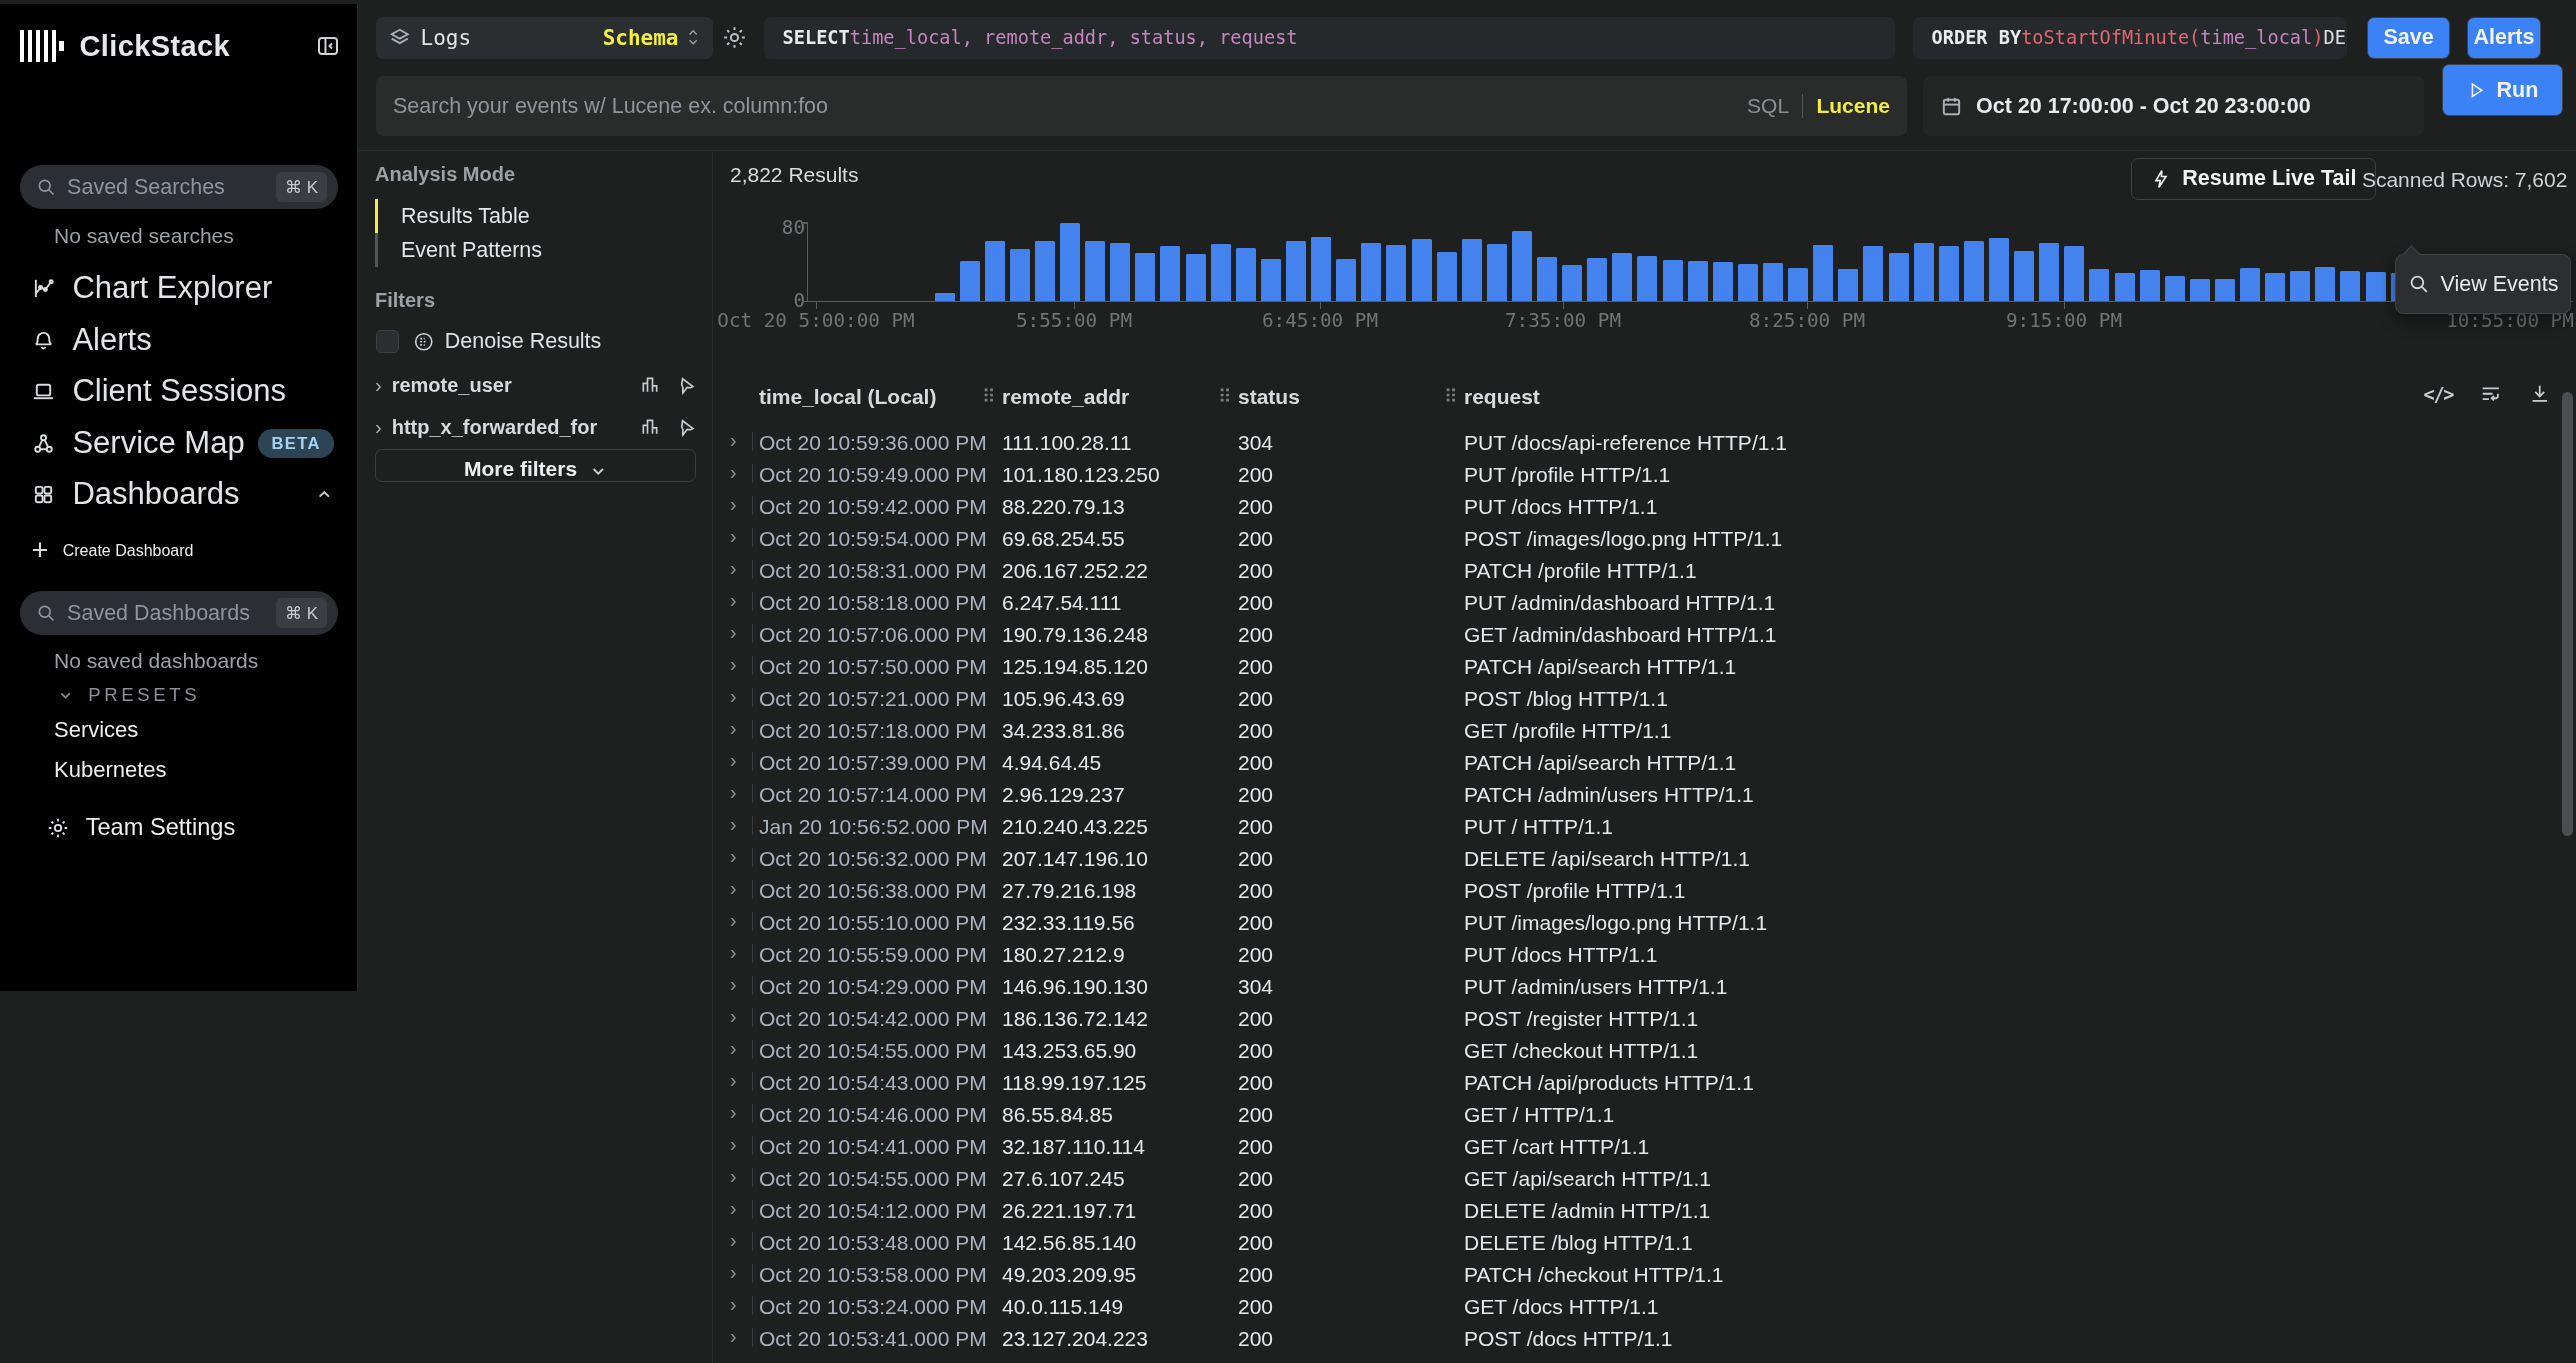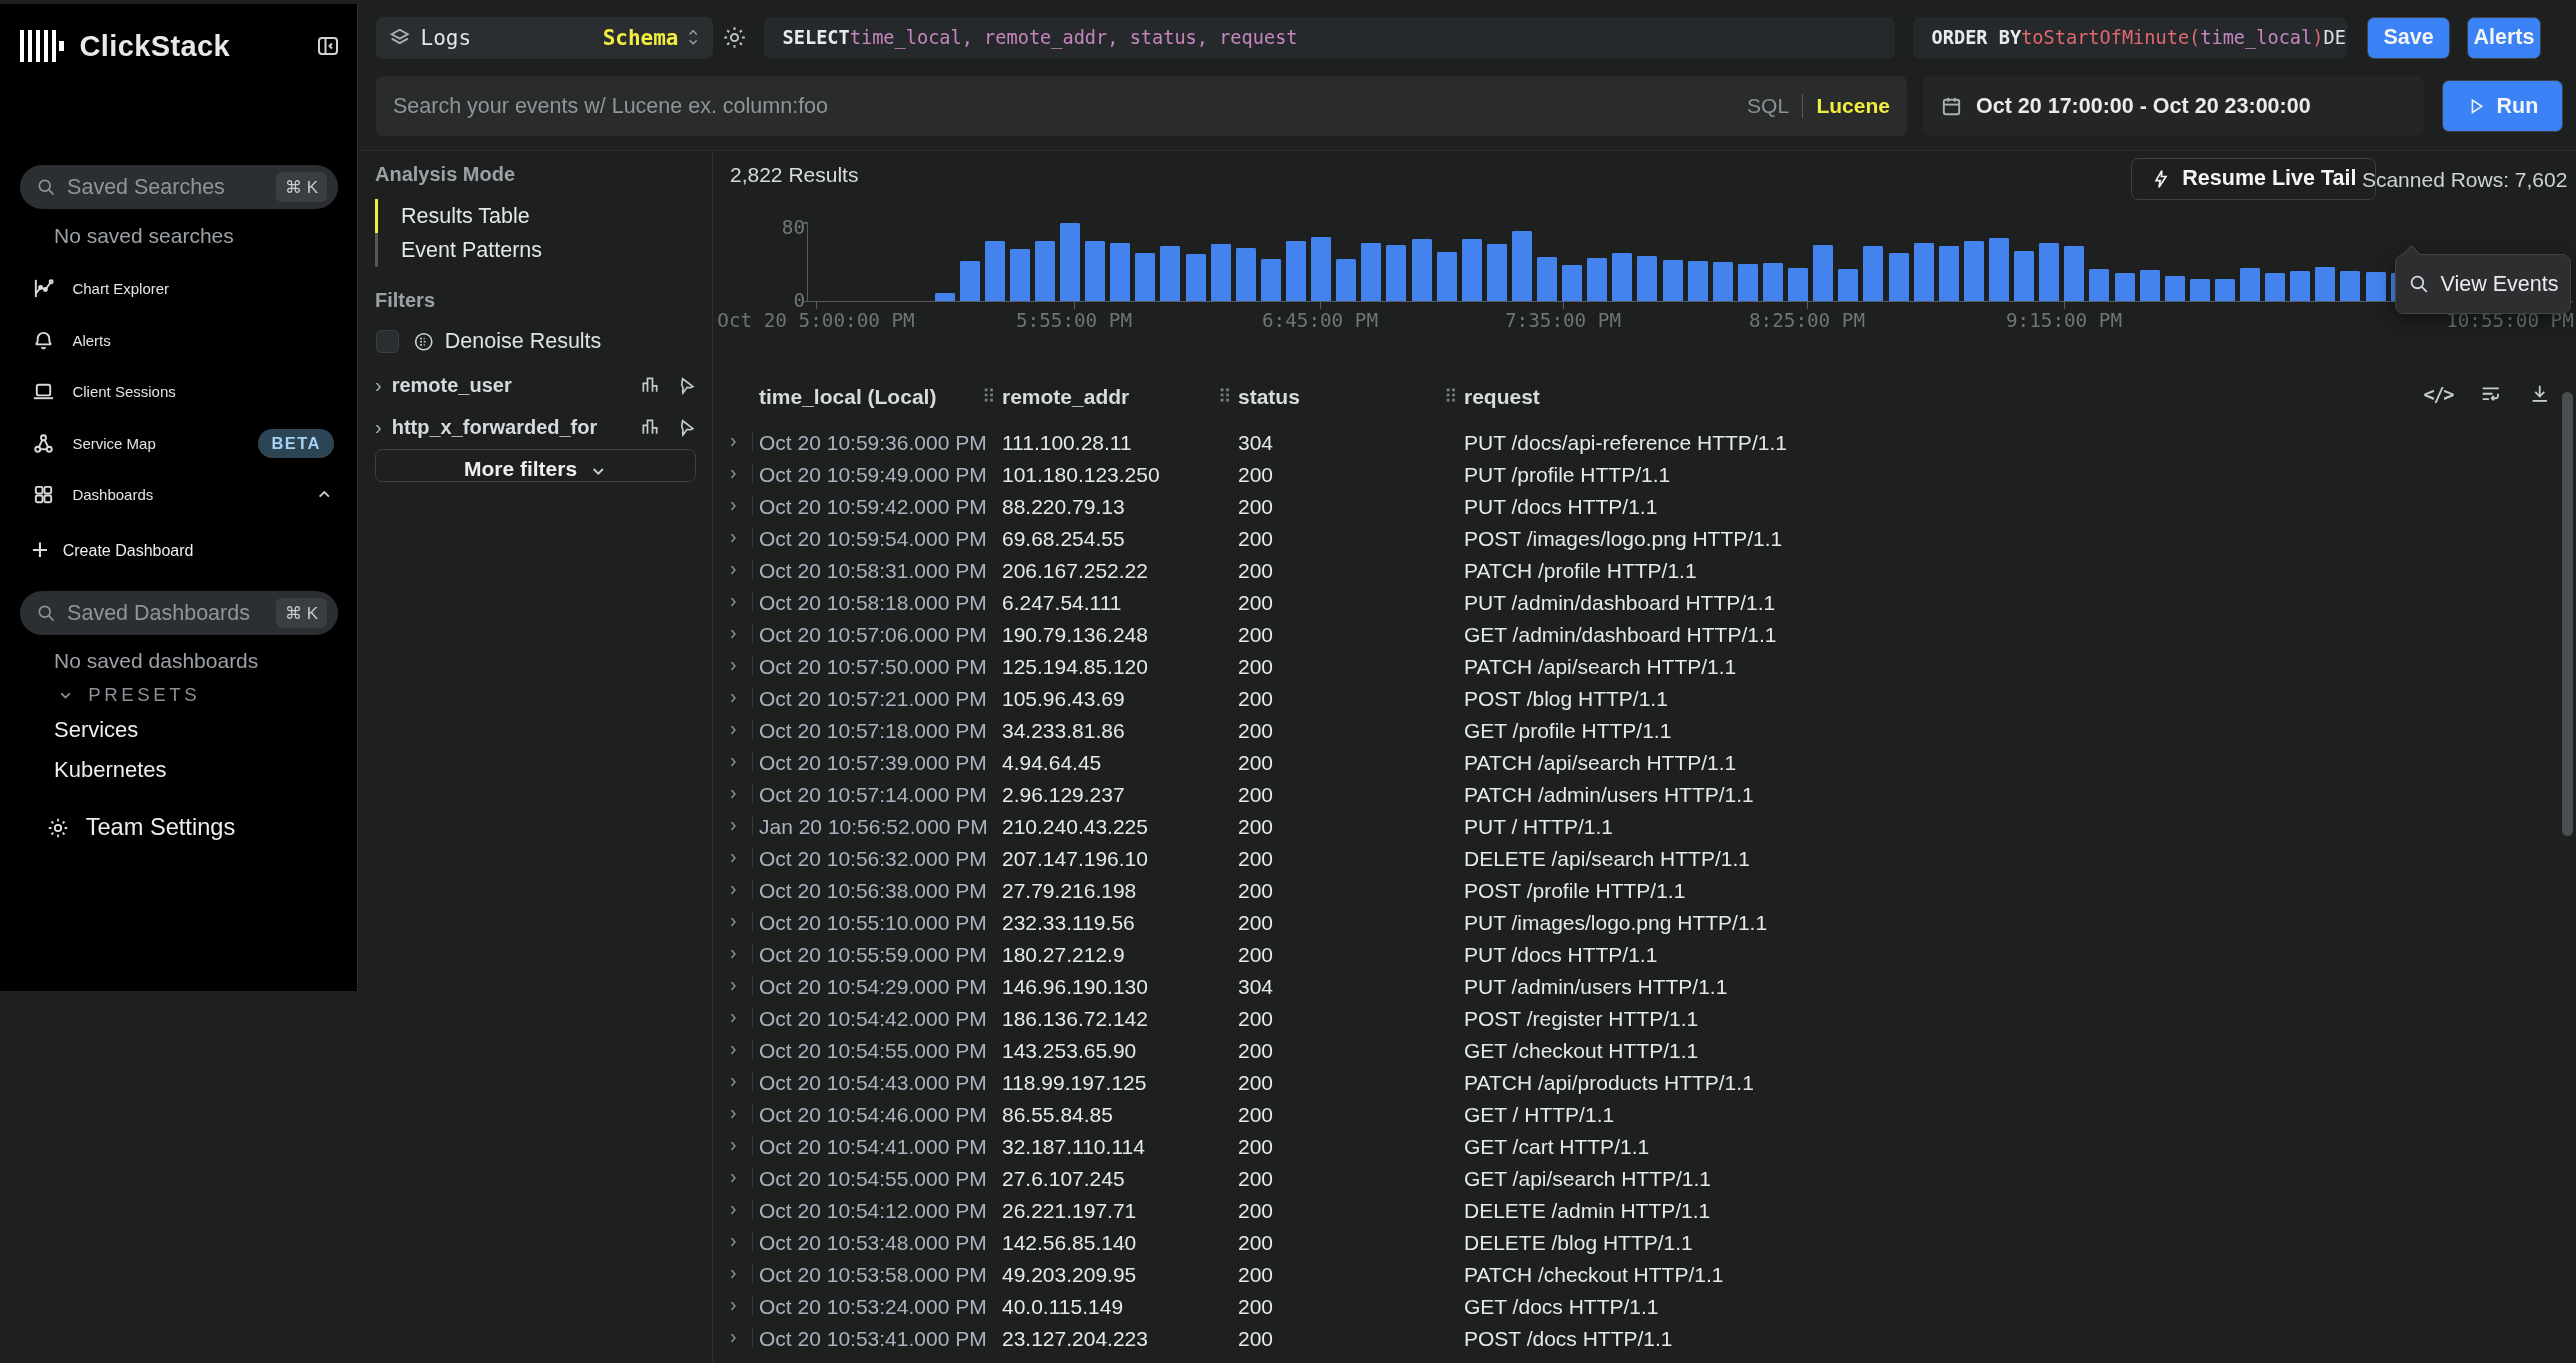--- a/index.html
+++ b/index.html
@@ -26,21 +26,21 @@
   .pill-input { position:absolute; left:20px; width:318px; height:44px; background:#2b2e32;
     border-radius:23px; display:flex; align-items:center; padding:0 11.4px 0 15.7px; color:#8f959b; }
   .pill-input .ph { font-size:21.5px; margin-left:11.4px; }
   .kbd-chip { margin-left:auto; background:#3a3d42; color:#c7cbd0; font-size:17px; border-radius:5.7px;
     padding:4.3px 8.6px; white-space:nowrap; }
 
   .muted-line { position:absolute; left:54px; font-size:21px; color:#9ba1a6; }
 
   .nav-item { position:absolute; left:20px; width:318px; height:42px; display:flex; align-items:center; color:#e2e5e8; }
   .nav-item .ico { width:24px; display:flex; justify-content:center; margin-left:11.4px; color:#d9dcde; }
-  .nav-item .lbl { font-size:15px; margin-left:17px;text-align:center; }
+  .nav-item .lbl { font-size:31px; margin-left:17px;text-align:center; }
   .badge { margin-left:auto; margin-right:4.3px; background:#2d4454; color:#a6d3f2; font-size:16.5px; font-weight:700;
     letter-spacing:1.4px; border-radius:14.3px; padding:5px 13px; }
   .nav-item .chev { margin-left:auto; margin-right:4.3px; color:#c9cdd1; }
 
   .create-dash { position:absolute; left:31.5px; top:530px; display:flex; align-items:center; color:#eceef0; }
   .create-dash .plus { font-size:29px; font-weight:400; color:#d9dcde; }
   .create-dash .lbl { font-size:16px; margin-left:14.3px; }
 
   .presets-row { position:absolute; left:57px; top:680px; display:flex; align-items:center; color:#8b9196; }
   .presets-row .lbl { font-size:18.6px; letter-spacing:3.6px; margin-left:14.3px; }
@@ -72,21 +72,21 @@
 
   .search-field { left:376px; top:76px; width:1531px; height:60px; background:#292c2b; padding:0 17px; }
   .search-field .ph { font-size:21.5px; color:#8f959a; }
   .lang-toggle { margin-left:auto; display:flex; align-items:center; font-size:21px; }
   .lang-sql { color:#8b9096; }
   .lang-div { width:1.4px; height:24px; background:#55585b; margin:0 13px; }
   .lang-lucene { color:#f2ee3f; font-weight:700; }
 
   .date-field { left:1923px; top:76px; width:501px; height:60px; background:#232625; padding:0 17px; color:#e8eaec; }
   .date-field .lbl { font-size:21.5px; font-weight:600; margin-left:13px; }
-  .run-btn { left:2442px; top:80px; width:121px; height:52px; }
+  .run-btn { left:2442px; top:64px; width:121px; height:52px; }
   .run-btn .lbl { margin-left:11.4px; }
 
   
   .content-divider { position:absolute; left:358px; right:0; top:150px; height:1.4px; background:#2b2e2c; }
 
   .filters-panel { position:absolute; left:358px; top:152px; width:355px; bottom:0; border-right:1.4px solid #2b2e2c; }
   .panel-h { position:absolute; left:17px; font-size:20px; font-weight:700; color:#9ba1a6; }
   .mode-item { position:absolute; left:17px; width:315px; height:34px; display:flex; align-items:center;
     border-left:3.6px solid #53565a; padding-left:23px; font-size:21.5px; color:#e4e7ea; }
   .mode-item.active { border-left-color:#f2ee3f; }

